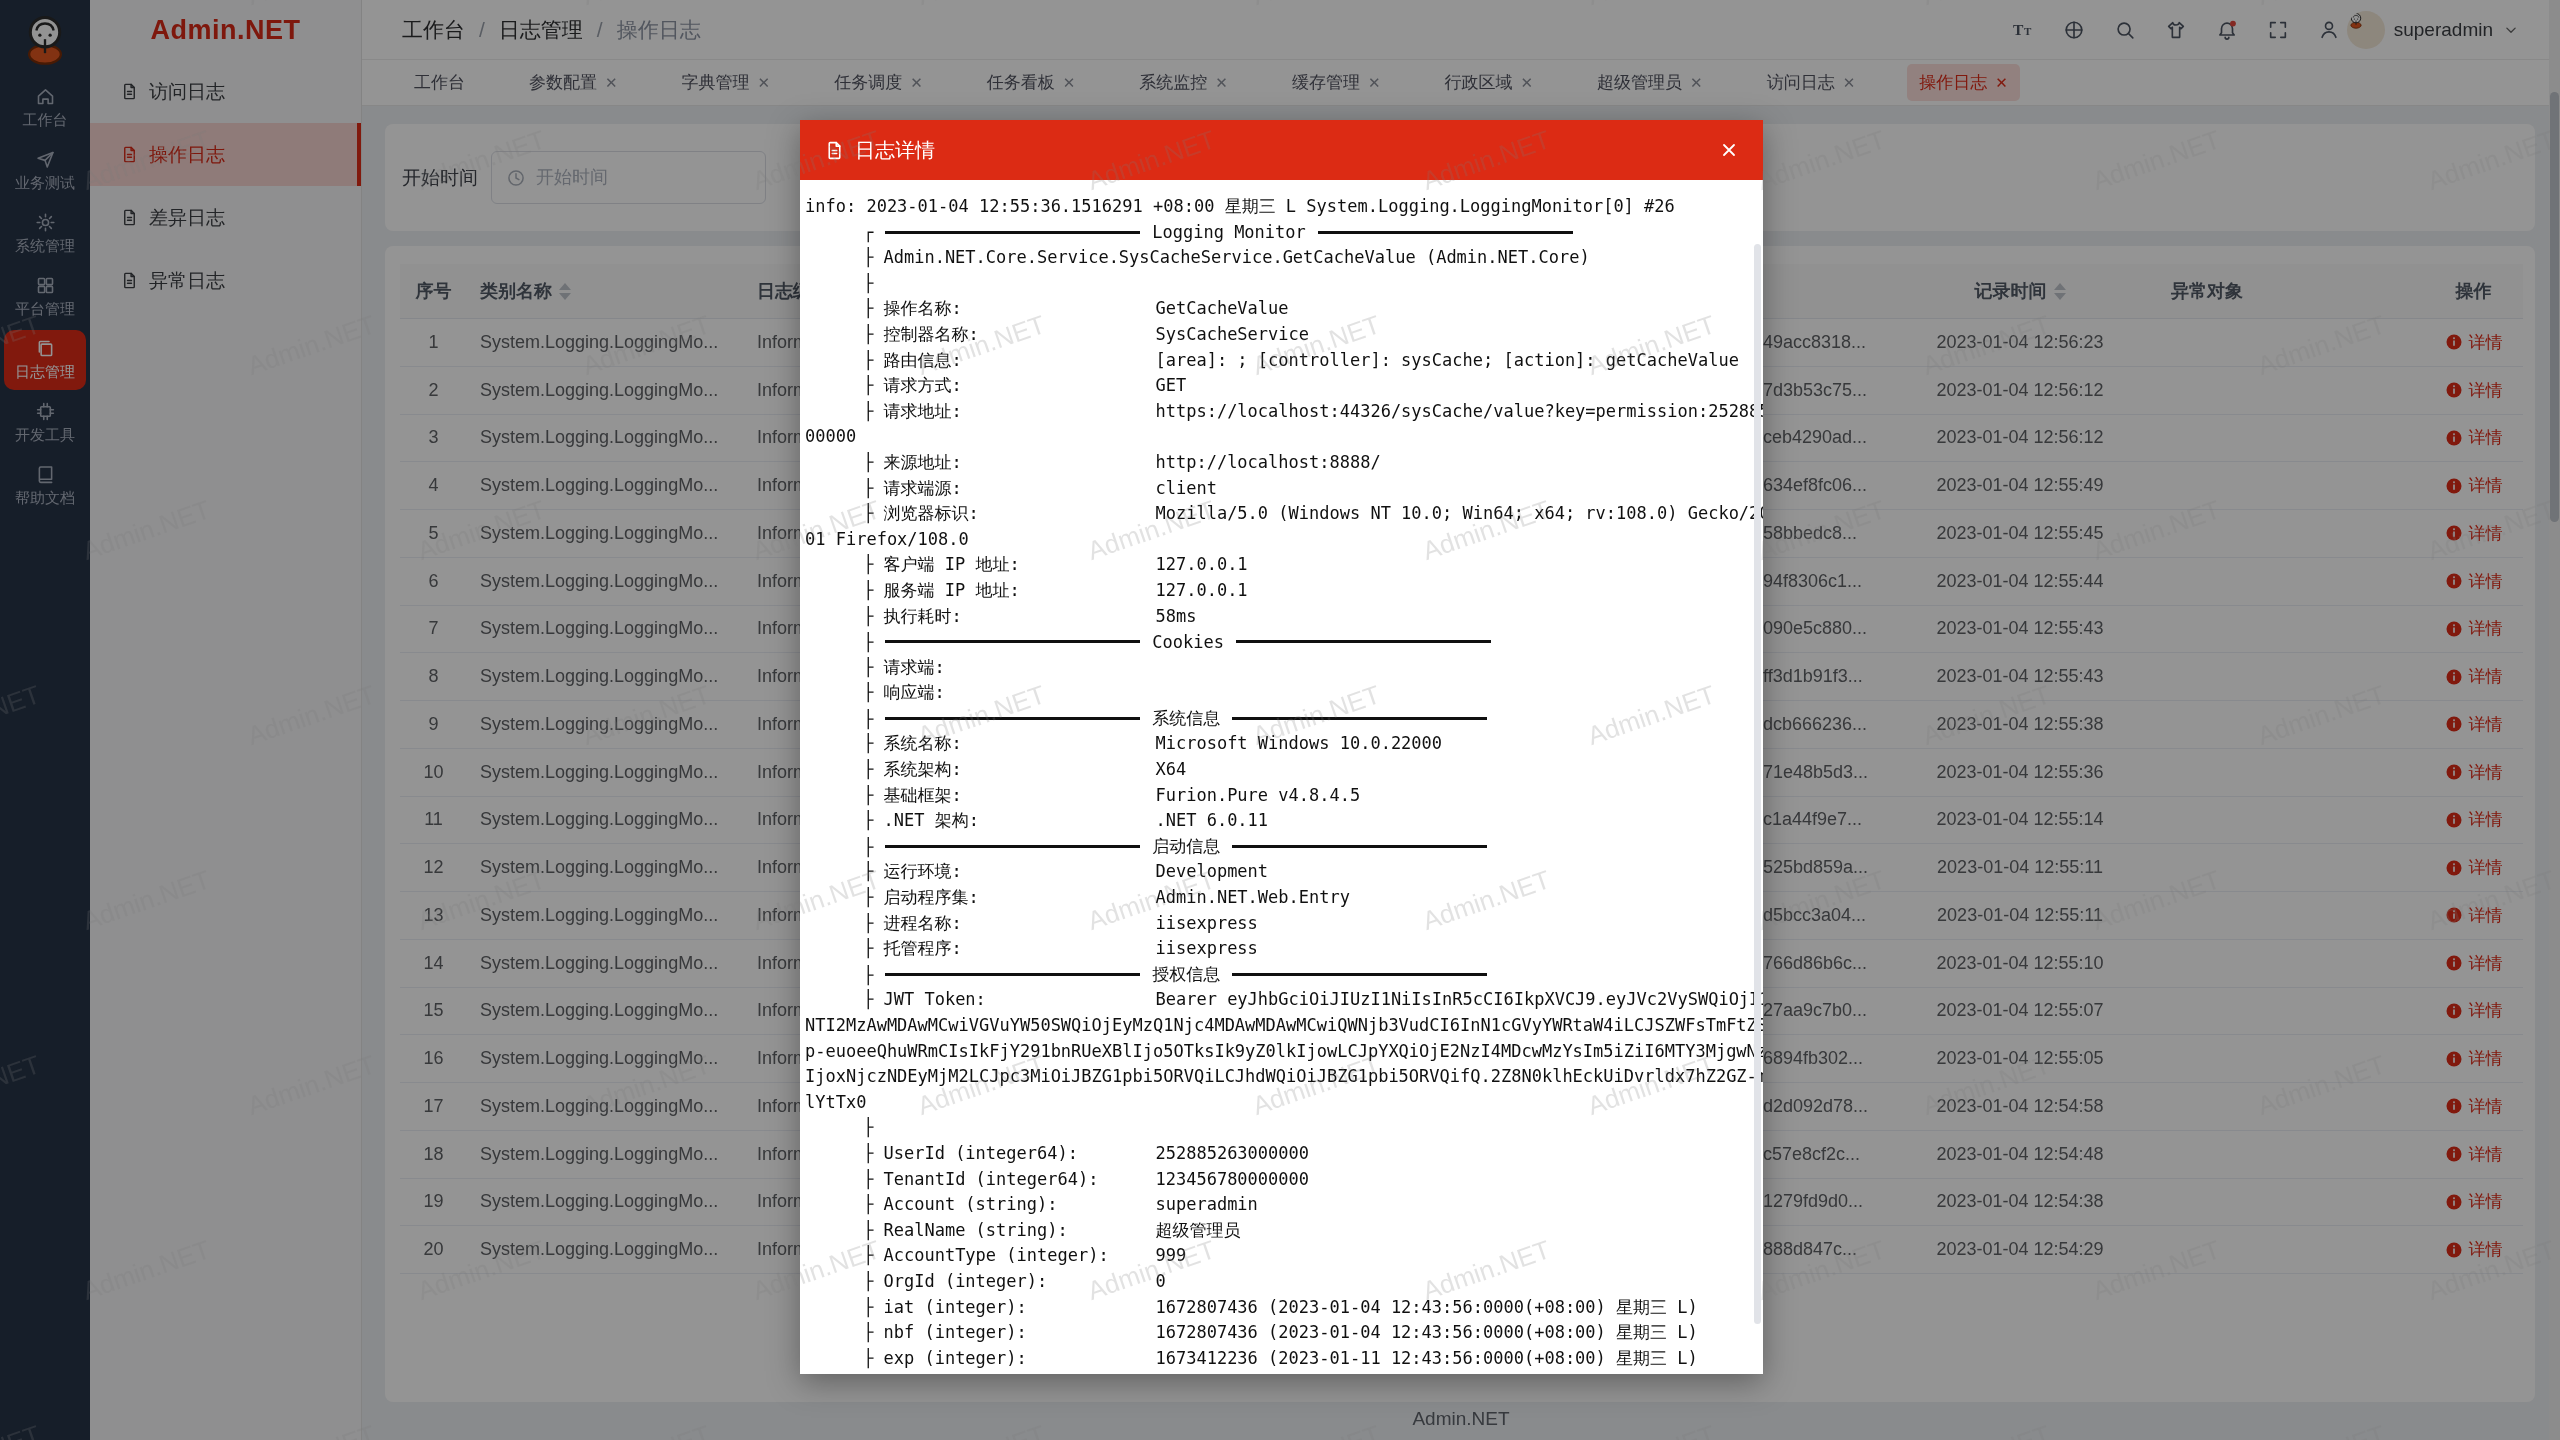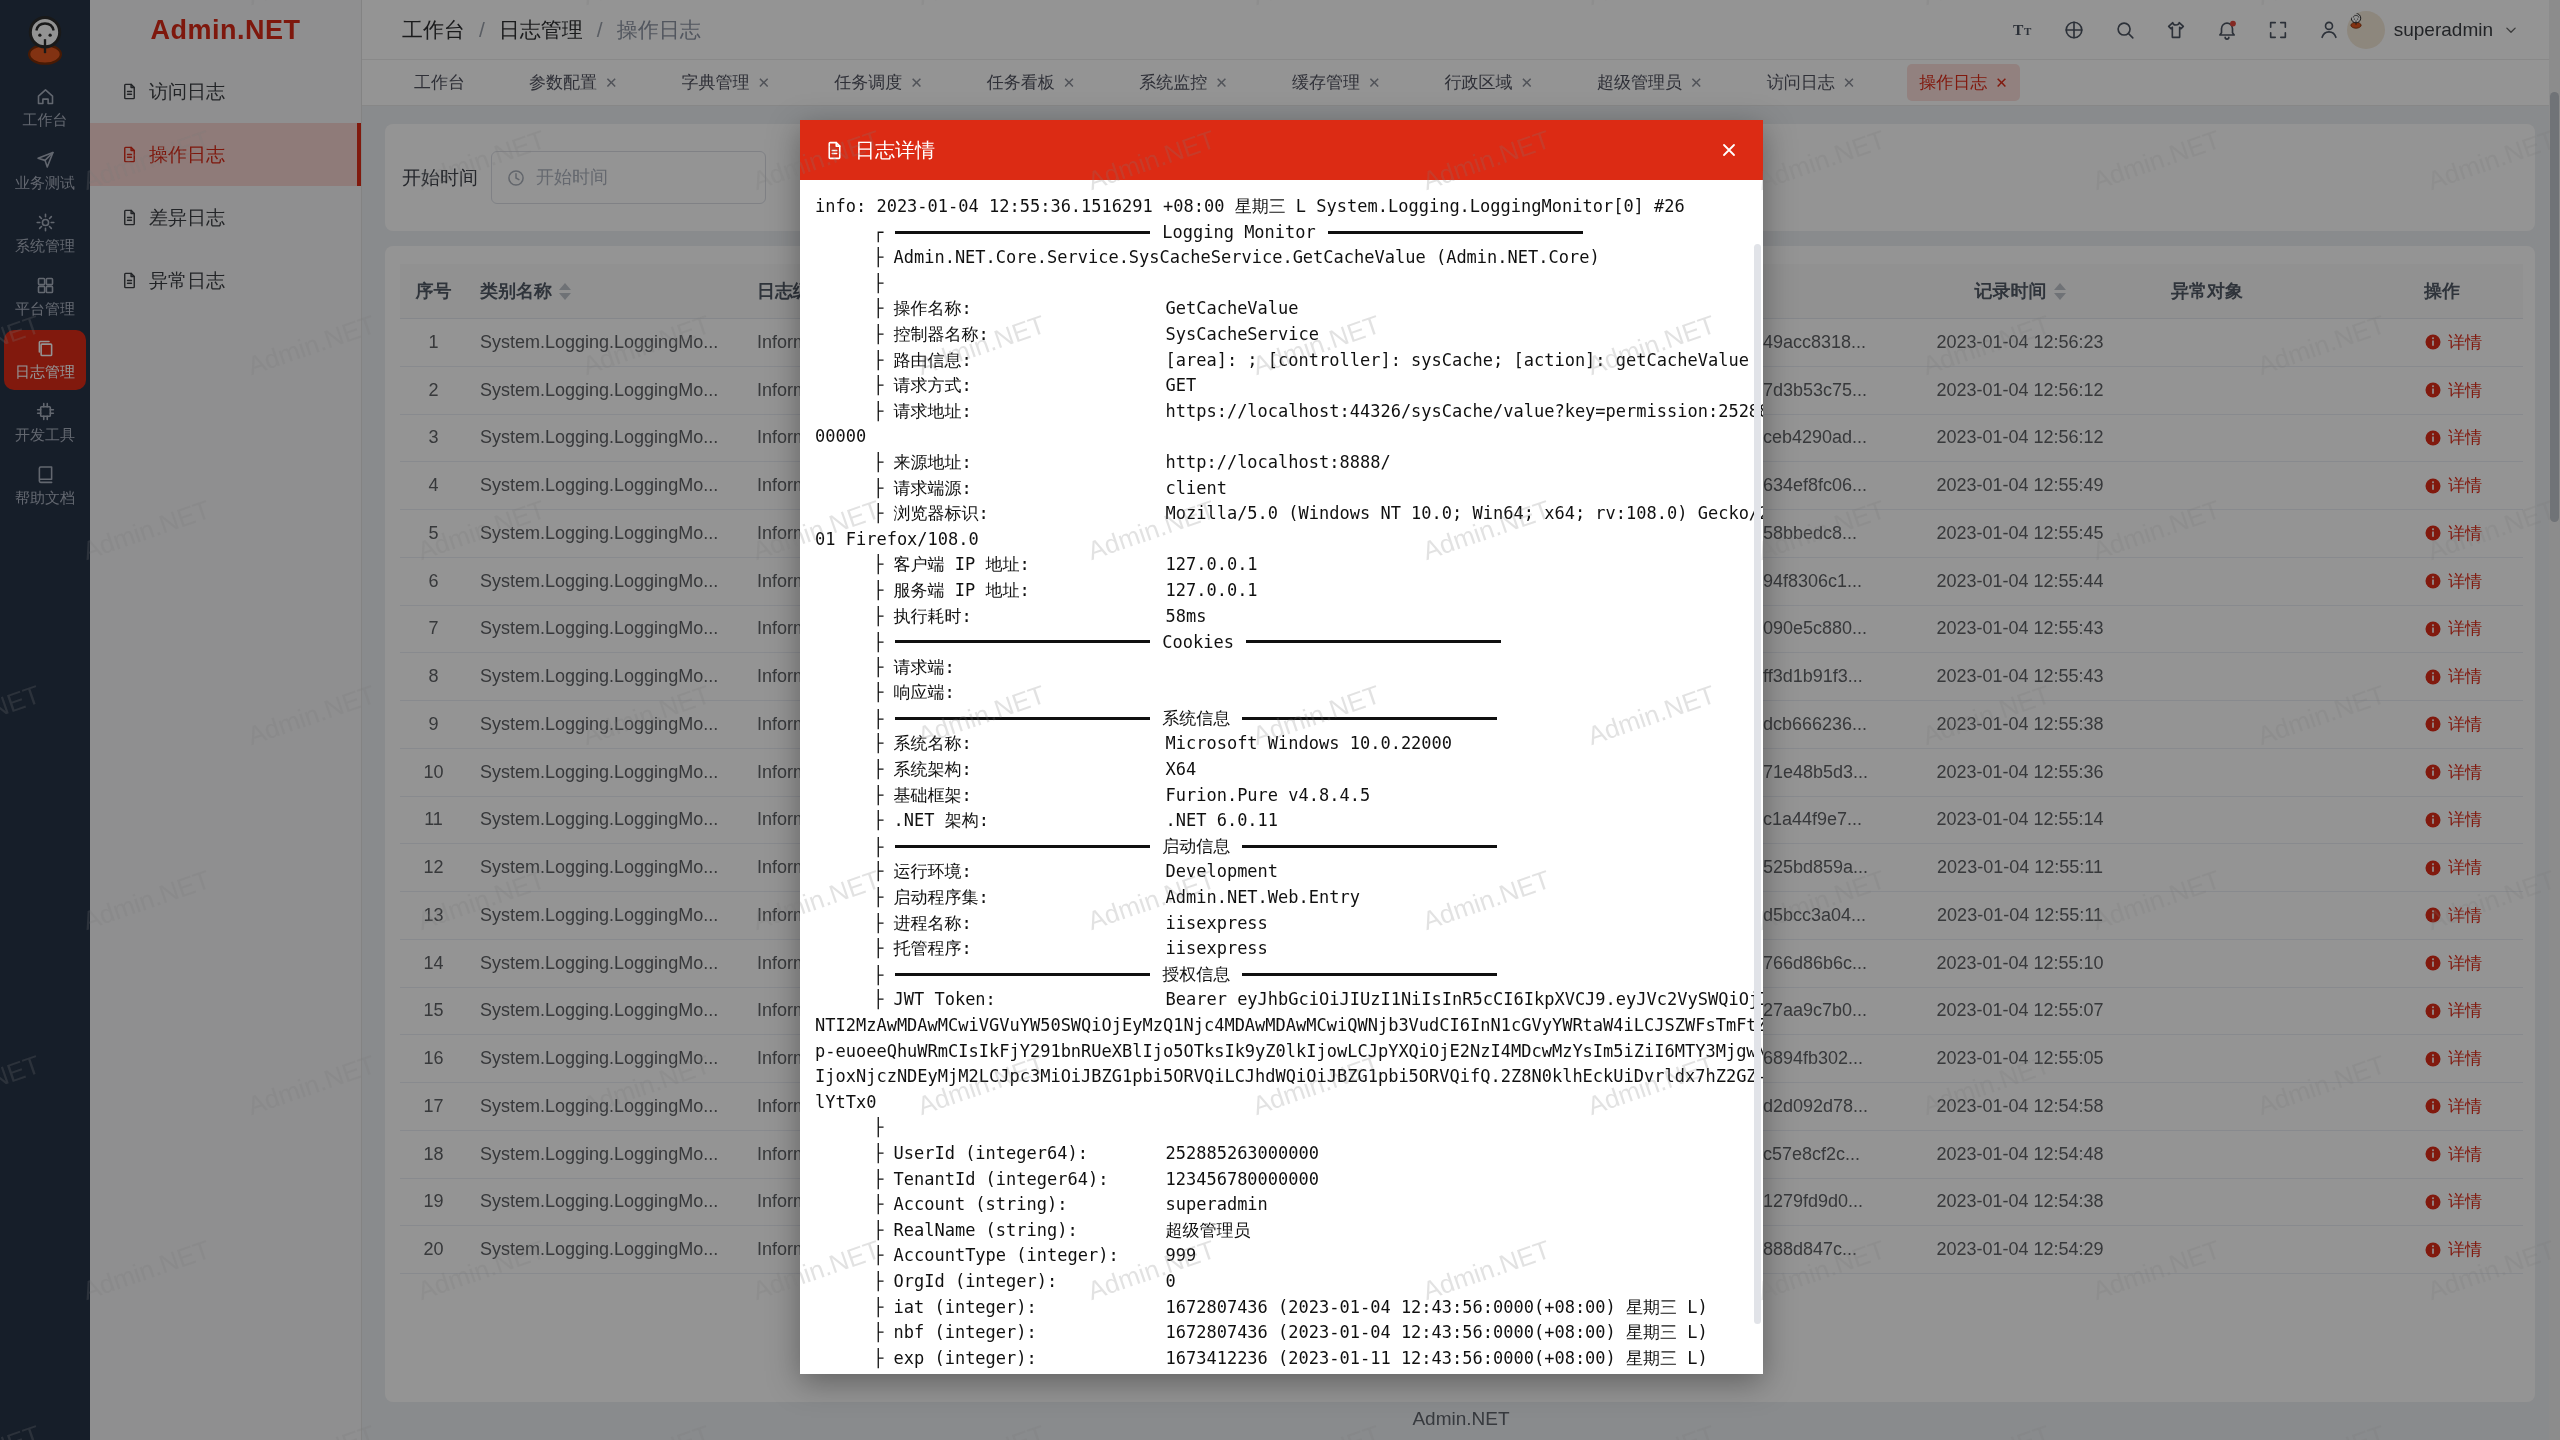--- a/index.html
+++ b/index.html
@@ -59,21 +59,21 @@
   .trow { display:flex; height:47.75px; border-bottom:1px solid #ebeef5; align-items:center; }
   .trow.thead { height:55px; background:#fafafa; color:#515a66; font-weight:bold; border-bottom:1px solid #e6e9f0; }
   .tcell { height:100%; display:flex; align-items:center; overflow:hidden; white-space:nowrap; }
   .c-no   { width:67px;  justify-content:center; }
   .c-cat  { width:276px; padding-left:13px; }
   .c-level{ width:180px; padding-left:14px; }
   .c-mid  { width:557px; }
   .c-trace{ width:405px; padding-left:283px; }
   .c-time { width:270px; justify-content:center; }
   .c-exc  { width:269px; padding-left:16px; }
-  .c-op   { width:99px;  justify-content:flex-start; }
+  .c-op   { width:99px;  justify-content:center; }
   .carets { display:inline-flex; flex-direction:column; margin-left:7px; gap:3px; }
   .carets i { display:block; width:0; height:0; border-left:6px solid transparent; border-right:6px solid transparent; }
   .caret-up { border-bottom:7px solid #c0c4cc; }
   .caret-down { border-top:7px solid #c0c4cc; }
   .detail-btn { display:inline-flex; align-items:center; gap:6px; color:#df2b18; cursor:pointer; font-size:17px; }
   .detail-btn svg { width:18px; height:18px; }
 
   
   #footer { position:absolute; left:0; right:0; top:1301px; text-align:center; font-size:19px; color:#5f646c; }
   #copyright { position:absolute; left:0; right:0; top:1330px; text-align:center; font-size:18px; color:#43474e; }
@@ -83,21 +83,21 @@
   #page-scrollbar .thumb { position:absolute; left:1px; right:1px; top:92px; height:430px; background:#c1c6cd; border-radius:5px; }
 
   
   #overlay { position:absolute; inset:0; background:rgba(0,0,0,.42); z-index:90; }
   #modal { position:absolute; left:800px; top:120px; width:963px; height:1254px; background:#fff; z-index:95; box-shadow:0 8px 30px rgba(0,0,0,.35); display:flex; flex-direction:column; }
   #modal-header { height:60px; background:#dc2b14; display:flex; align-items:center; padding:0 20px 0 24px; color:#fff; flex:0 0 auto; }
   #modal-header svg { width:21px; height:21px; }
   #modal-title { font-size:20px; margin-left:10px; flex:1; }
   #modal-close { width:28px; height:28px; cursor:pointer; color:#fff; display:flex; align-items:center; justify-content:center; }
   #modal-close svg { width:20px; height:20px; }
-  #modal-body { flex:1; overflow:hidden; padding:14px 26px 0 15px; position:relative; }
+  #modal-body { flex:1; overflow:hidden; padding:14px 26px 0 5px; position:relative; }
   .log-line { white-space:pre; font-family:"DejaVu Sans Mono","Liberation Mono",monospace; font-size:17px; line-height:25.6px; color:#101010; }
   .log-line.ind { padding-left:58px; }
   .log-line .lbl { display:inline-block; min-width:272px; }
   .log-sep { display:flex; align-items:center; padding-left:58px; height:25.6px; font-family:"DejaVu Sans Mono","Liberation Mono",monospace; font-size:17px; color:#101010; }
   .log-sep .rule { height:3px; background:#101010; width:255px; margin:0 12px; }
   #modal-scrollbar { position:absolute; right:2px; top:64px; width:7px; height:1186px; }
   #modal-scrollbar .thumb { width:7px; height:1080px; background:#e1e3e8; border-radius:4px; }
 
   
   #wm-layer { position:absolute; inset:0; z-index:99; pointer-events:none; overflow:hidden; }

